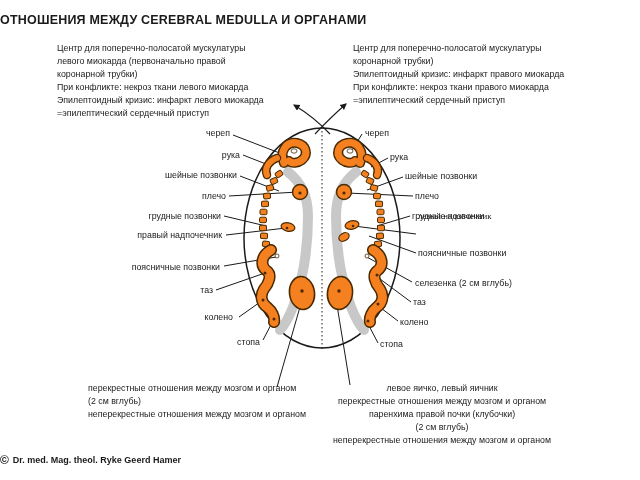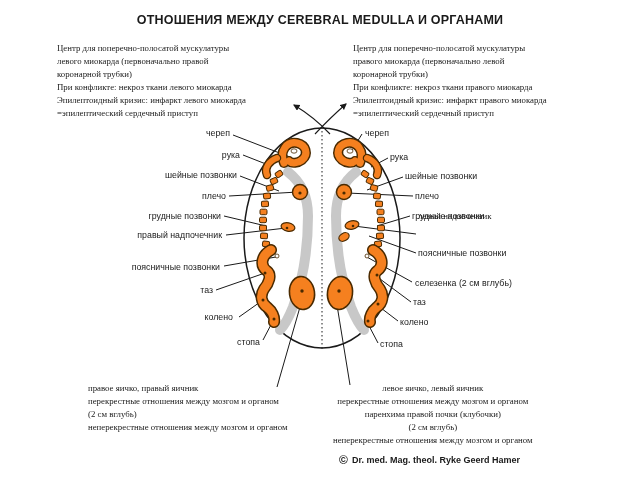--- a/index.html
+++ b/index.html
@@ -1,30 +1,30 @@
 <!DOCTYPE html>
 <html><head>
 <meta charset="utf-8">
 <style>
   html,body{margin:0;padding:0;background:#fff;}
   #page{position:relative;width:640px;height:480px;background:#ffffff;overflow:hidden;
         font-family:"Liberation Sans",sans-serif;color:#1a1a1a;}
-  .title{position:absolute;top:13px;left:0;width:640px;text-align:center;
+  .title{position:absolute;top:13px;left:0;width:640px;text-align:left;
          font-size:12.5px;font-weight:bold;letter-spacing:.2px;}
-  .note{position:absolute;font-size:8.8px;line-height:13px;font-family:Liberation Serif, serif;}
+  .note{position:absolute;font-size:8.8px;line-height:13px;}
   .note div{white-space:nowrap;}
   #note-tl{left:57px;top:42px;}
   #note-tr{left:353px;top:42px;}
   #note-bl{left:88px;top:382px;}
   #note-br{left:333px;top:382px;text-align:center;}
   .lbl{position:absolute;font-size:8.8px;line-height:10px;white-space:nowrap;
        transform:translateY(-50%);}
   .lbl.r-anchor{text-align:right;}
   svg{position:absolute;left:0;top:0;}
-  .footer{position:absolute;top:453px;left:0;width:520px;text-align:right;
+  .footer{position:absolute;top:453px;left:0;width:520px;text-align:left;
           font-size:9px;font-weight:bold;}
   .footer .copy{font-size:12px;vertical-align:-1px;margin-right:4px;font-weight:bold;}
 </style>
 </head>
 <body>
 
 <div id="page">
 
   <div class="title">ОТНОШЕНИЯ МЕЖДУ CEREBRAL MEDULLA И ОРГАНАМИ</div>
 
@@ -176,24 +176,23 @@
   <div id="note-tl" class="note">
     <div>Центр для поперечно-полосатой мускулатуры</div>
     <div>левого миокарда (первоначально правой</div>
     <div>коронарной трубки)</div>
     <div>При конфликте: некроз ткани левого миокарда</div>
     <div>Эпилептоидный кризис: инфаркт левого миокарда</div>
     <div>=эпилептический сердечный приступ</div>
   </div>
   <div id="note-tr" class="note">
     <div>Центр для поперечно-полосатой мускулатуры</div>
-    <div>правого миокарда (первоначально левой</div>
     <div>коронарной трубки)</div>
+    <div>Эпилептоидный кризис: инфаркт правого миокарда</div>
     <div>При конфликте: некроз ткани правого миокарда</div>
-    <div>Эпилептоидный кризис: инфаркт правого миокарда</div>
     <div>=эпилептический сердечный приступ</div>
   </div>
 
   <div class="lbl r-anchor" style="right:410px;top:133px;">череп</div>
   <div class="lbl r-anchor" style="right:400px;top:155px;">рука</div>
   <div class="lbl r-anchor" style="right:403px;top:175px;">шейные позвонки</div>
   <div class="lbl r-anchor" style="right:414px;top:196px;">плечо</div>
   <div class="lbl r-anchor" style="right:419px;top:216px;">грудные позвонки</div>
   <div class="lbl r-anchor" style="right:418px;top:235px;">правый надпочечник</div>
   <div class="lbl r-anchor" style="right:420px;top:267px;">поясничные позвонки</div>
@@ -207,21 +206,20 @@
   <div class="lbl" style="left:415px;top:196px;">плечо</div>
   <div class="lbl" style="left:412px;top:216px;">грудные позвонки</div>
   <div class="lbl" style="left:418px;top:216px;font-family:Liberation Serif, serif;">левый надпочечник</div>
   <div class="lbl" style="left:418px;top:253px;">поясничные позвонки</div>
   <div class="lbl" style="left:415px;top:283px;">селезенка (2 см вглубь)</div>
   <div class="lbl" style="left:413px;top:302px;">таз</div>
   <div class="lbl" style="left:400px;top:322px;">колено</div>
   <div class="lbl" style="left:380px;top:344px;">стопа</div>
 
   <div id="note-bl" class="note">
-    <div>правое яичко, правый яичник</div>
     <div>перекрестные отношения между мозгом и органом</div>
     <div>(2 см вглубь)</div>
     <div>неперекрестные отношения между мозгом и органом</div>
   </div>
   <div id="note-br" class="note">
     <div>левое яичко, левый яичник</div>
     <div>перекрестные отношения между мозгом и органом</div>
     <div>паренхима правой почки (клубочки)</div>
     <div>(2 см вглубь)</div>
     <div>неперекрестные отношения между мозгом и органом</div>

